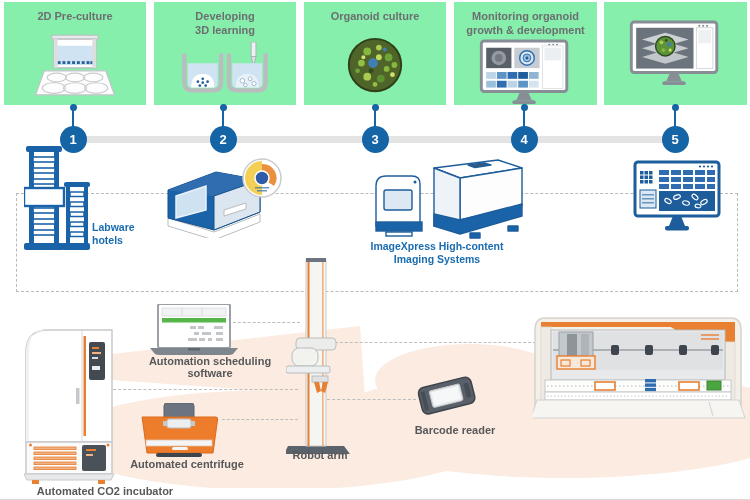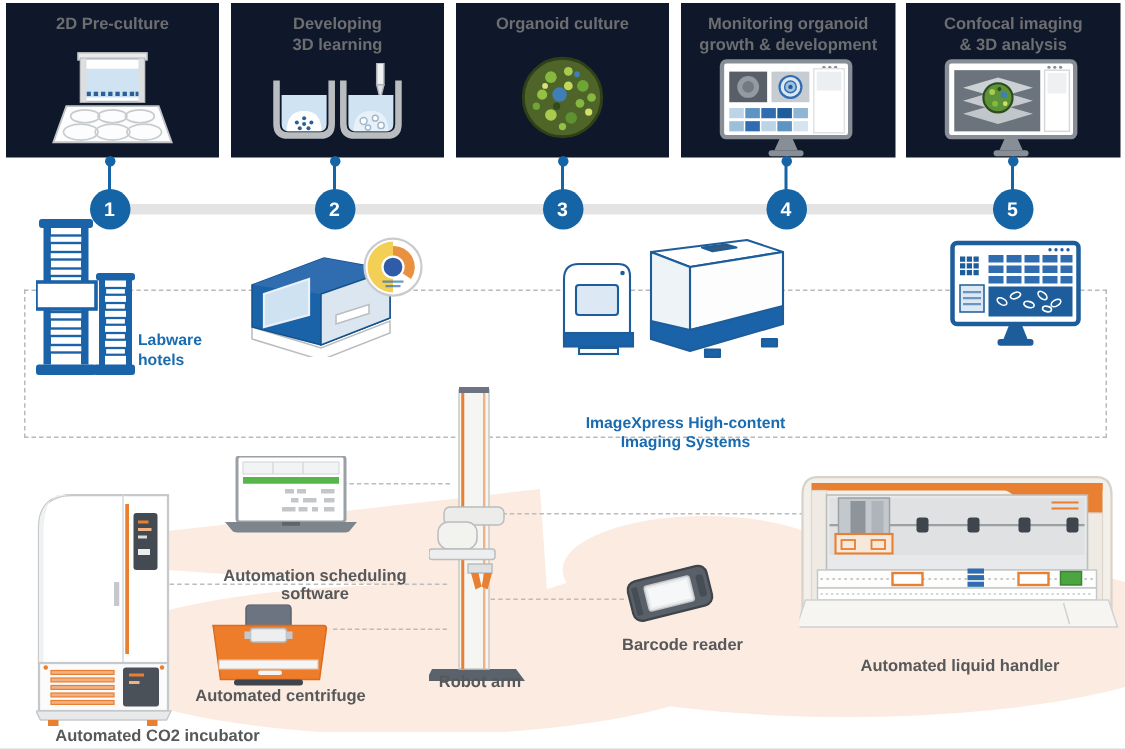--- a/index.html
+++ b/index.html
@@ -1,19 +1,19 @@
 <!DOCTYPE html>
 <html><head>
 <meta charset="utf-8">
 <style>
   html,body{margin:0;padding:0;background:#fff;}
   #stage{position:relative;width:750px;height:500px;background:#fff;overflow:hidden;
          font-family:"Liberation Sans",sans-serif;border-bottom:1px solid #d8d8d8;box-sizing:border-box;}
   
-  .step-box{position:absolute;top:2px;width:142px;height:103px;background:#0f172a;
+  .step-box{position:absolute;top:2px;width:142px;height:103px;background:#86efac;
             display:flex;flex-direction:column;align-items:center;}
   .step-title{margin-top:8px;font-size:11px;line-height:1.25;font-weight:bold;color:#6d6e70;
               text-align:center;white-space:pre-line;}
   .step-icon{flex:1;display:flex;align-items:center;justify-content:center;margin-top:1px;}
   
   .tl-bar{position:absolute;left:70px;top:136px;width:610px;height:7px;background:#e4e4e4;border-radius:4px;}
   .tl-dot{position:absolute;width:7px;height:7px;border-radius:50%;background:#1565a6;top:104px;}
   .tl-line{position:absolute;width:2px;background:#1565a6;top:109px;height:24px;}
   .tl-circle{position:absolute;top:126px;width:27px;height:27px;border-radius:50%;background:#1565a6;
              color:#fff;font-size:13px;font-weight:bold;display:flex;align-items:center;justify-content:center;z-index:3;}
@@ -157,22 +157,20 @@
           <circle cx="42" cy="16" r="2" fill="#3f7fb5"></circle>
         <circle cx="52" cy="32" r="3" fill="#86b73f"></circle>
           <circle cx="28" cy="38" r="2.5" fill="#2f4a1f"></circle>
         <circle cx="36" cy="24" r="3" fill="#c3d95e"></circle>
           <circle cx="32" cy="52" r="2.5" fill="#93c045"></circle>
       </svg>
     </div>
   </div>
 
   <div class="step-box" style="left:604px;width:143px;">
-    <div class="step-title">Confocal imaging
-&amp; 3D analysis</div>
     <div class="step-icon">
       <svg width="98" height="68" viewBox="0 0 100 70">
         <rect x="4" y="2" width="88" height="52" rx="3" fill="#fff" stroke="#878e96" stroke-width="3"></rect>
         <circle cx="74" cy="6" r="1.1" fill="#878e96"></circle>
           <circle cx="78" cy="6" r="1.1" fill="#878e96"></circle>
           <circle cx="82" cy="6" r="1.1" fill="#878e96"></circle>
         <rect x="9" y="8" width="59" height="42" fill="#6b737c"></rect>
         <path d="M15 38 L39 31 L63 38 L39 45 Z" fill="#d7dbdf" opacity=".8"></path>
         <path d="M15 29 L39 22 L63 29 L39 36 Z" fill="#d7dbdf" opacity=".85"></path>
         <path d="M15 20 L39 13 L63 20 L39 27 Z" fill="#d7dbdf" opacity=".9"></path>
@@ -280,21 +278,21 @@
       </g>
       <g stroke="#1d5d9b" stroke-width="1.4">
         <path d="M4 30 Q4 20 14 20 H40 Q48 20 48 28 V70 H4 Z" fill="#fff"></path>
         <rect x="12" y="34" width="28" height="20" rx="2" fill="#dce8f3"></rect>
         <rect x="4" y="66" width="46" height="9" fill="#1b63a8"></rect>
         <rect x="14" y="76" width="26" height="4" fill="#fff"></rect>
       </g>
       <circle cx="43" cy="26" r="1.5" fill="#1d5d9b"></circle>
     </svg>
   </div>
-  <div class="inst-label lbl-center" style="left:382px;top:240px;width:150px;margin-top:36px;">ImageXpress High-content
+  <div class="inst-label lbl-center" style="left:362px;top:240px;width:150px;">ImageXpress High-content
 Imaging Systems</div>
 
   <div class="illus" style="left:632px;top:160px;">
     <svg width="90" height="76" viewBox="0 0 90 76">
       <rect x="3" y="2" width="84" height="54" rx="3" fill="#fff" stroke="#1d5d9b" stroke-width="3"></rect>
       <circle cx="68" cy="6.5" r="1.1" fill="#1d5d9b"></circle>
         <circle cx="72" cy="6.5" r="1.1" fill="#1d5d9b"></circle>
       <circle cx="76" cy="6.5" r="1.1" fill="#1d5d9b"></circle>
         <circle cx="80" cy="6.5" r="1.1" fill="#1d5d9b"></circle>
       <g fill="#1d5d9b">
@@ -407,21 +405,21 @@
           <rect x="68" y="28" width="7" height="3"></rect>
         <rect x="40" y="34" width="9" height="3"></rect>
           <rect x="51" y="34" width="6" height="3"></rect>
           <rect x="60" y="34" width="4" height="3"></rect>
           <rect x="68" y="34" width="7" height="3"></rect>
       </g>
       <path d="M2 44 H90 L85 50 Q84 51 80 51 H12 Q8 51 7 50 Z" fill="#7d868d"></path>
       <rect x="40" y="44" width="12" height="2.5" fill="#5d666d"></rect>
     </svg>
   </div>
-  <div class="comp-label" style="left:135px;top:355px;width:150px;margin-top:23px;">Automation scheduling software</div>
+  <div class="comp-label" style="left:135px;top:355px;width:150px;">Automation scheduling software</div>
 
   <div class="illus" style="left:138px;top:403px;">
     <svg width="84" height="58" viewBox="0 0 84 58">
       <rect x="26" y="0" width="30" height="18" rx="3" fill="#6b7480" stroke="#59626c"></rect>
       <path d="M4 14 H78 Q80 14 79.5 17 L75 50 H9 L4.5 17 Q4 14 4 14 Z" fill="#ed7d2b" stroke="#d96c1f"></path>
       <rect x="29" y="16" width="24" height="9" rx="2" fill="#eceeef" stroke="#b9bdbf"></rect>
       <rect x="25" y="18" width="4" height="5" fill="#c6c9cb"></rect>
         <rect x="53" y="18" width="4" height="5" fill="#c6c9cb"></rect>
       <rect x="8" y="37" width="66" height="6" fill="#f4f5f6" stroke="#e0c4ad" stroke-width=".8"></rect>
       <rect x="34" y="44" width="16" height="3" rx="1.5" fill="#f4f5f6"></rect>
@@ -496,15 +494,14 @@
           <rect x="112" y="67.4" width="11" height="3.4"></rect>
           <rect x="112" y="71.8" width="11" height="3.4"></rect>
         </g>
       <rect x="174" y="65" width="14" height="9" fill="#4ca63f" stroke="#3a8531"></rect>
       <rect x="12" y="76" width="186" height="8" fill="#fff" stroke="#c5c8ca"></rect>
       <line x1="14" y1="80" x2="196" y2="80" stroke="#c5c8ca" stroke-width="1" stroke-dasharray="1.5,2"></line>
       <polygon points="4,84 206,84 212,102 -2,102" fill="#f7f5f2" stroke="#cfd2d4"></polygon>
       <line x1="176" y1="86" x2="180" y2="100" stroke="#cfd2d4"></line>
     </svg>
   </div>
-  <div class="comp-label" style="left:565px;top:438px;width:150px;">Automated liquid handler</div>
 
 </div>
 
 </body></html>

